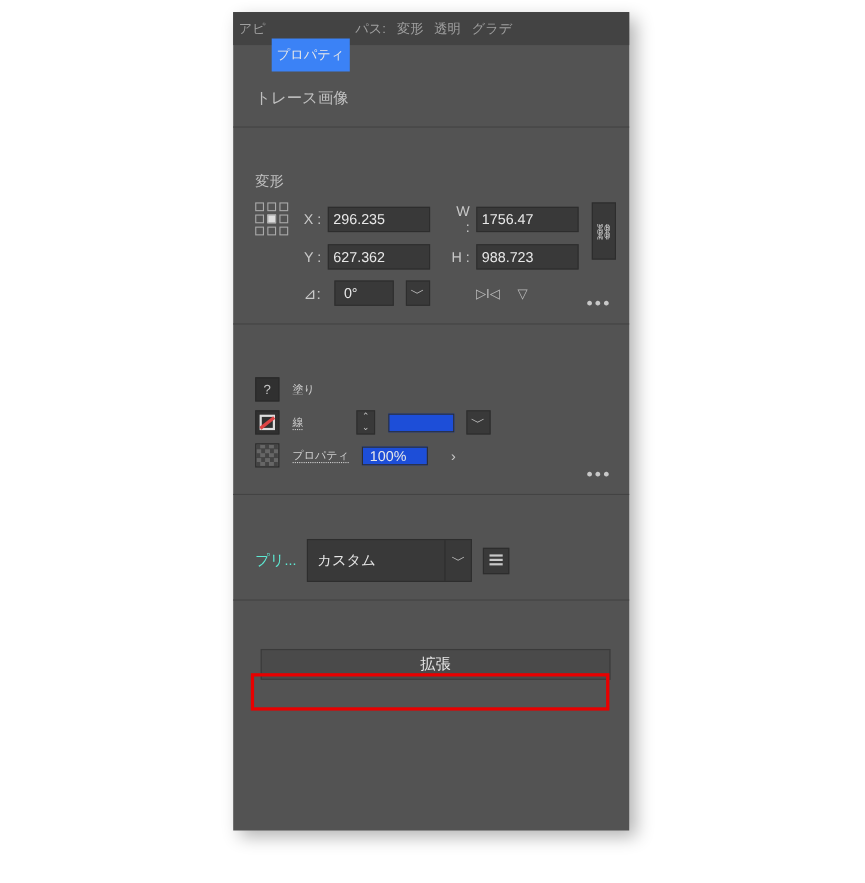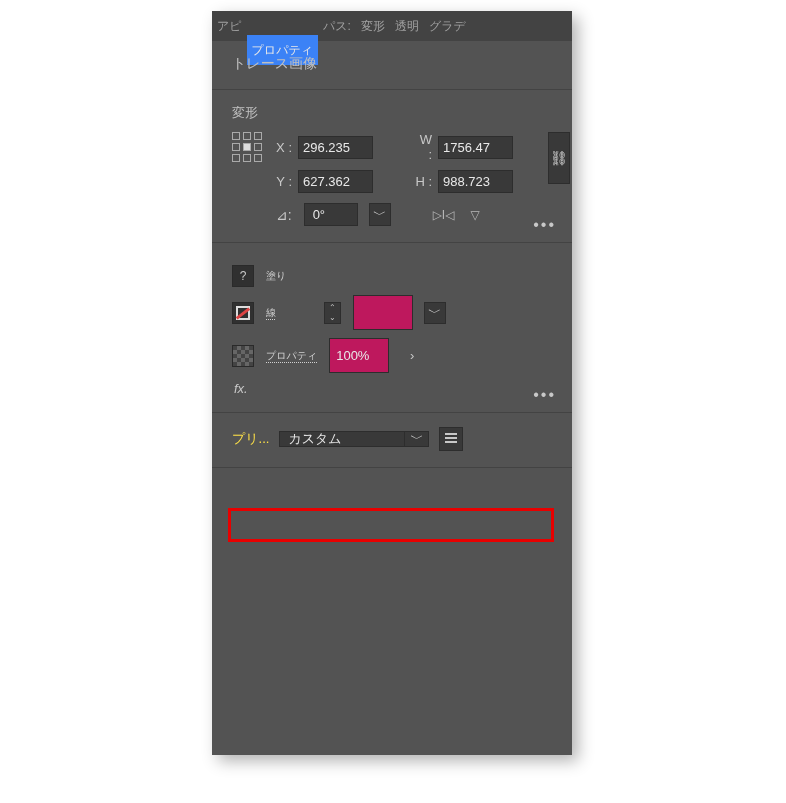--- a/index.html
+++ b/index.html
@@ -39,43 +39,44 @@
     white-space: nowrap;
     overflow: hidden;
   }
   .tab.active {
     background: #3b82f6;
     color: #e8e8e8;
     margin-top: 48px;
   }
   .section {
     border-bottom: 1px solid #434343;
-    padding: 14px 2px 16px 20px;
+    padding: 14px 12px 16px 20px;
     position: relative;
+    margin-top: 26px;
   }
   .section:last-child { border-bottom: none; }
   .section-title { font-size: 14px; color: #c0c0c0; }
   .sub-title { font-size: 13px; color: #c0c0c0; margin-bottom: 10px; }
   
   .transform-body { display: flex; gap: 12px; align-items: flex-start; }
   .ref-grid {
     width: 30px; height: 30px;
     display: grid; grid-template-columns: repeat(3,1fr); grid-template-rows: repeat(3,1fr);
     gap: 3px;
   }
   .ref-grid span { border: 1px solid #aaa; }
   .ref-grid span.sel { background: #ddd; }
   .xywh { flex: 1; display: grid; grid-template-columns: 1fr 1fr; gap: 8px 18px; }
   .fld { display: flex; align-items: center; gap: 6px; }
   .fld-lbl { width: 18px; text-align: right; color: #c8c8c8; font-size: 13px; }
   .numbox {
     background: #393939;
     border: 1px solid #2d2d2d;
     color: #e8e8e8;
-    width: 75px;
+    width: 93px;
     height: 23px;
     padding: 0 4px;
     font-size: 13px;
     text-align: left;
   }
   .link-col { display: flex; align-items: center; }
   .link-btn {
     background: #393939;
     border: 1px solid #2d2d2d;
     color: #e0e0e0;
@@ -127,36 +128,36 @@
     background: repeating-conic-gradient(#666 0 25%, #444 0 50%) 0 0 / 8px 8px;
   }
   .appear-lbl { color: #d0d0d0; font-size: 10px; }
   .appear-lbl.u { text-decoration: underline dotted; text-underline-offset: 3px; }
   .stepper {
     display: flex; flex-direction: column;
     border: 1px solid #2d2d2d; background: #393939;
   }
   .stepper span { font-size: 8px; color: #c8c8c8; padding: 0 4px; cursor: pointer; line-height: 10px; }
   .val-e {
-    background: #be185d; border: 1px solid #2d2d2d;
-    width: 60px; height: 35px; display: flex; align-items: center; padding-left: 6px;
+    background: #1d4ed8; border: 1px solid #2d2d2d;
+    width: 60px; height: 17px; display: flex; align-items: center; padding-left: 6px;
     color: #e8e8e8;
   }
   .chev-r {
     width: 22px; height: 22px; display: flex; align-items: center; justify-content: center;
     color: #c8c8c8; cursor: pointer;
   }
   .fx { font-style: italic; color: #c8c8c8; margin-top: 8px; margin-left: 2px; }
   
   .trace-row { display: flex; align-items: center; gap: 10px; }
-  .preset-lbl { color: #fde047; }
+  .preset-lbl { color: #5eead4; }
   .dropdown {
     display: flex; align-items: center;
     background: #393939; border: 1px solid #2d2d2d;
-    width: 150px; height: 16px; padding-left: 8px; position: relative;
+    width: 150px; height: 39px; padding-left: 8px; position: relative;
     color: #e8e8e8;
   }
   .dropdown .caret { margin-left: auto; width: 24px; text-align: center; border-left: 1px solid #2d2d2d; height: 100%; display: flex; align-items: center; justify-content: center; color: #c8c8c8; }
   .panel-icon {
     width: 24px; height: 24px;
     background: #393939; border: 1px solid #2d2d2d;
     display: flex; flex-direction: column; gap: 2px;
     padding: 5px 5px; cursor: pointer;
   }
   .panel-icon span { height: 2px; background: #c8c8c8; }
@@ -263,36 +264,36 @@
       <div class="dd-caret" style="height:22px">﹀</div>
     </div>
 
     <div class="appear-row">
       <div class="swatch trans"></div>
       <span class="appear-lbl u">プロパティ</span>
       <div class="val-e">100%</div>
       <div class="chev-r">›</div>
     </div>
 
-    <div class="fx">fx.</div>
     <span class="ellipsis">•••</span>
   </div>
 
   <div class="section">
     <div class="trace-row">
       <span class="preset-lbl">プリ...</span>
       <div class="dropdown">
         <span>カスタム</span>
         <span class="caret">﹀</span>
       </div>
       <div class="panel-icon">
           <span></span>
           <span></span>
           <span></span>
         </div>
     </div>
   </div>
 
   <div class="section" style="border-bottom:none">
+    <button class="big-btn">拡張</button>
     <div class="highlight" style="left:16px; top:40px; width:326px; height:34px;"></div>
   </div>
 
 </div>
 
 </body></html>

